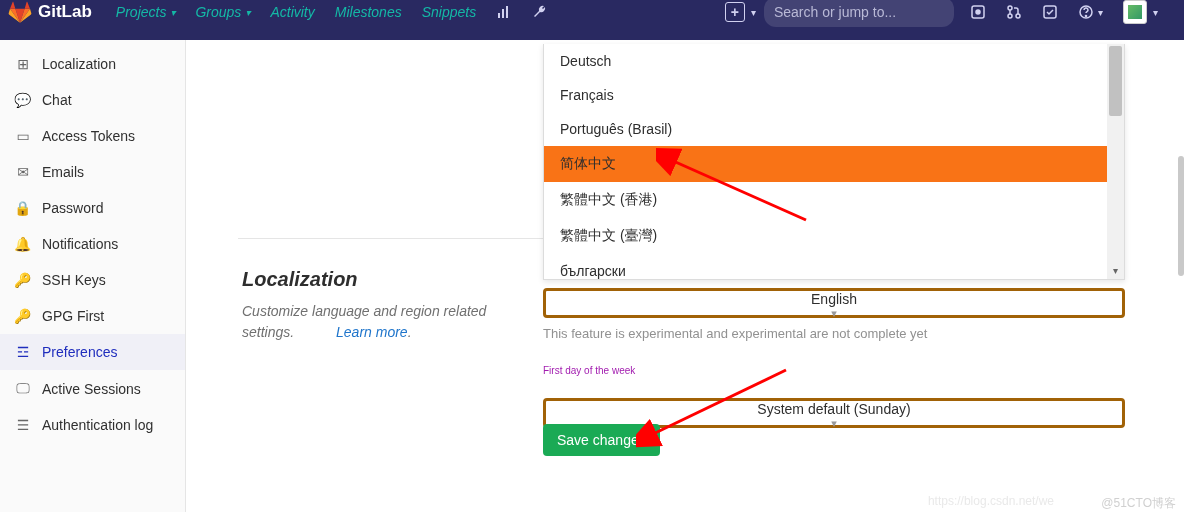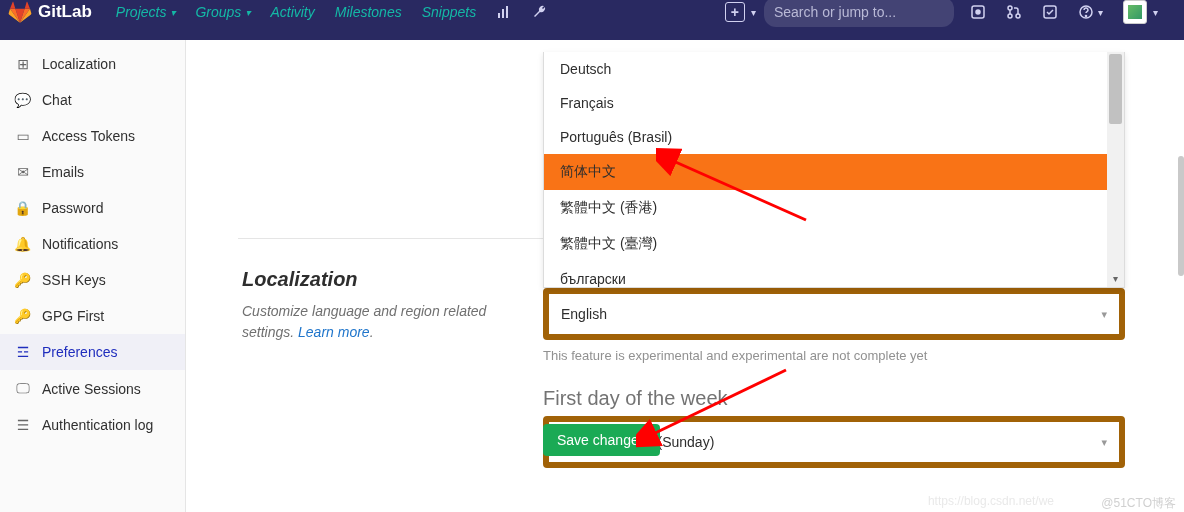--- a/index.html
+++ b/index.html
@@ -31,32 +31,32 @@
   .side-item.active .sicon { color:#1f2dbd; }
 
   .content { flex:1; position:relative; overflow: hidden; background:#fff; }
   .scroll-handle { position:absolute; right:0; top:116px; width:6px; height:120px; background:#c9c9c9; border-radius:3px; }
   .divider { position:absolute; left:52px; top:198px; width:856px; height:1px; background:#e5e5e5; }
 
   
   .loc-left { position:absolute; left:56px; top:228px; width:270px;font-style:italic; }
   .loc-title { font-size:20px; font-weight:600; color:#2e2e2e; margin-bottom:10px; }
   .loc-desc { font-size:14px; color:#707070; line-height:1.5; }
-  .learn-link { color:#1f75cb; cursor:pointer; }
+  .learn-link { color:#1f75cb; cursor:pointer;margin-left:38px; }
 
   .loc-right { position:absolute; left:357px; top:248px; width:582px; }
-  .sel-box { border:6px solid #a16207; border-radius:4px; height:52px; display:flex; align-items:center; padding:0 12px; color:#2e2e2e; justify-content:space-between; cursor:pointer; background:#fff; }
+  .sel-box { border:3px solid #a16207; border-radius:4px; height:30px; display:flex; align-items:center; padding:0 12px; color:#2e2e2e; justify-content:space-between; cursor:pointer; background:#fff;flex-direction:column; }
   .sel-caret { color:#999; font-size:11px; }
   .hint { color:#919191; font-size:13px; margin-top:8px; }
-  .field-label { font-size:20px; color:#737373; margin-top:24px; margin-bottom:6px; }
+  .field-label { font-size:10px; color:#a21caf; margin-top:24px; margin-bottom:22px; }
 
   .save-btn { position:absolute; left:357px; top:384px; background:#1aaa55; color:#fff; border:none; border-radius:4px; padding:8px 14px; font-size:14px; cursor:pointer; }
 
   
-  .dropdown { position:absolute; left:357px; top:12px; width:582px; background:#fff; border:1px solid #dcdcdc; border-top:none; box-shadow: 0 2px 6px rgba(0,0,0,0.1); max-height:236px; overflow-y:auto; }
+  .dropdown { position:absolute; left:357px; top:4px; width:582px; background:#fff; border:1px solid #dcdcdc; border-top:none; box-shadow: 0 2px 6px rgba(0,0,0,0.1); max-height:236px; overflow-y:auto; }
   .dd-item { padding:9px 16px; font-size:14px; color:#2e2e2e; cursor:pointer; }
   .dd-item.highlight { background:#f97316; }
   .dd-scroll-track { position:absolute; right:0; top:0; bottom:0; width:17px; background:#f1f1f1; }
   .dd-scroll-thumb { position:absolute; right:2px; top:2px; width:13px; height:70px; background:#c1c1c1; border-radius:2px; }
   .dd-scroll-arrow { position:absolute; right:0; bottom:0; width:17px; height:17px; display:flex;align-items:center;justify-content:center;font-size:10px;color:#666; }
 
   
   .arrow-svg { position:absolute; pointer-events:none; }
 
   .watermark { position:absolute; right:8px; bottom:0; color:#d0d0d0; font-size:12px; }

